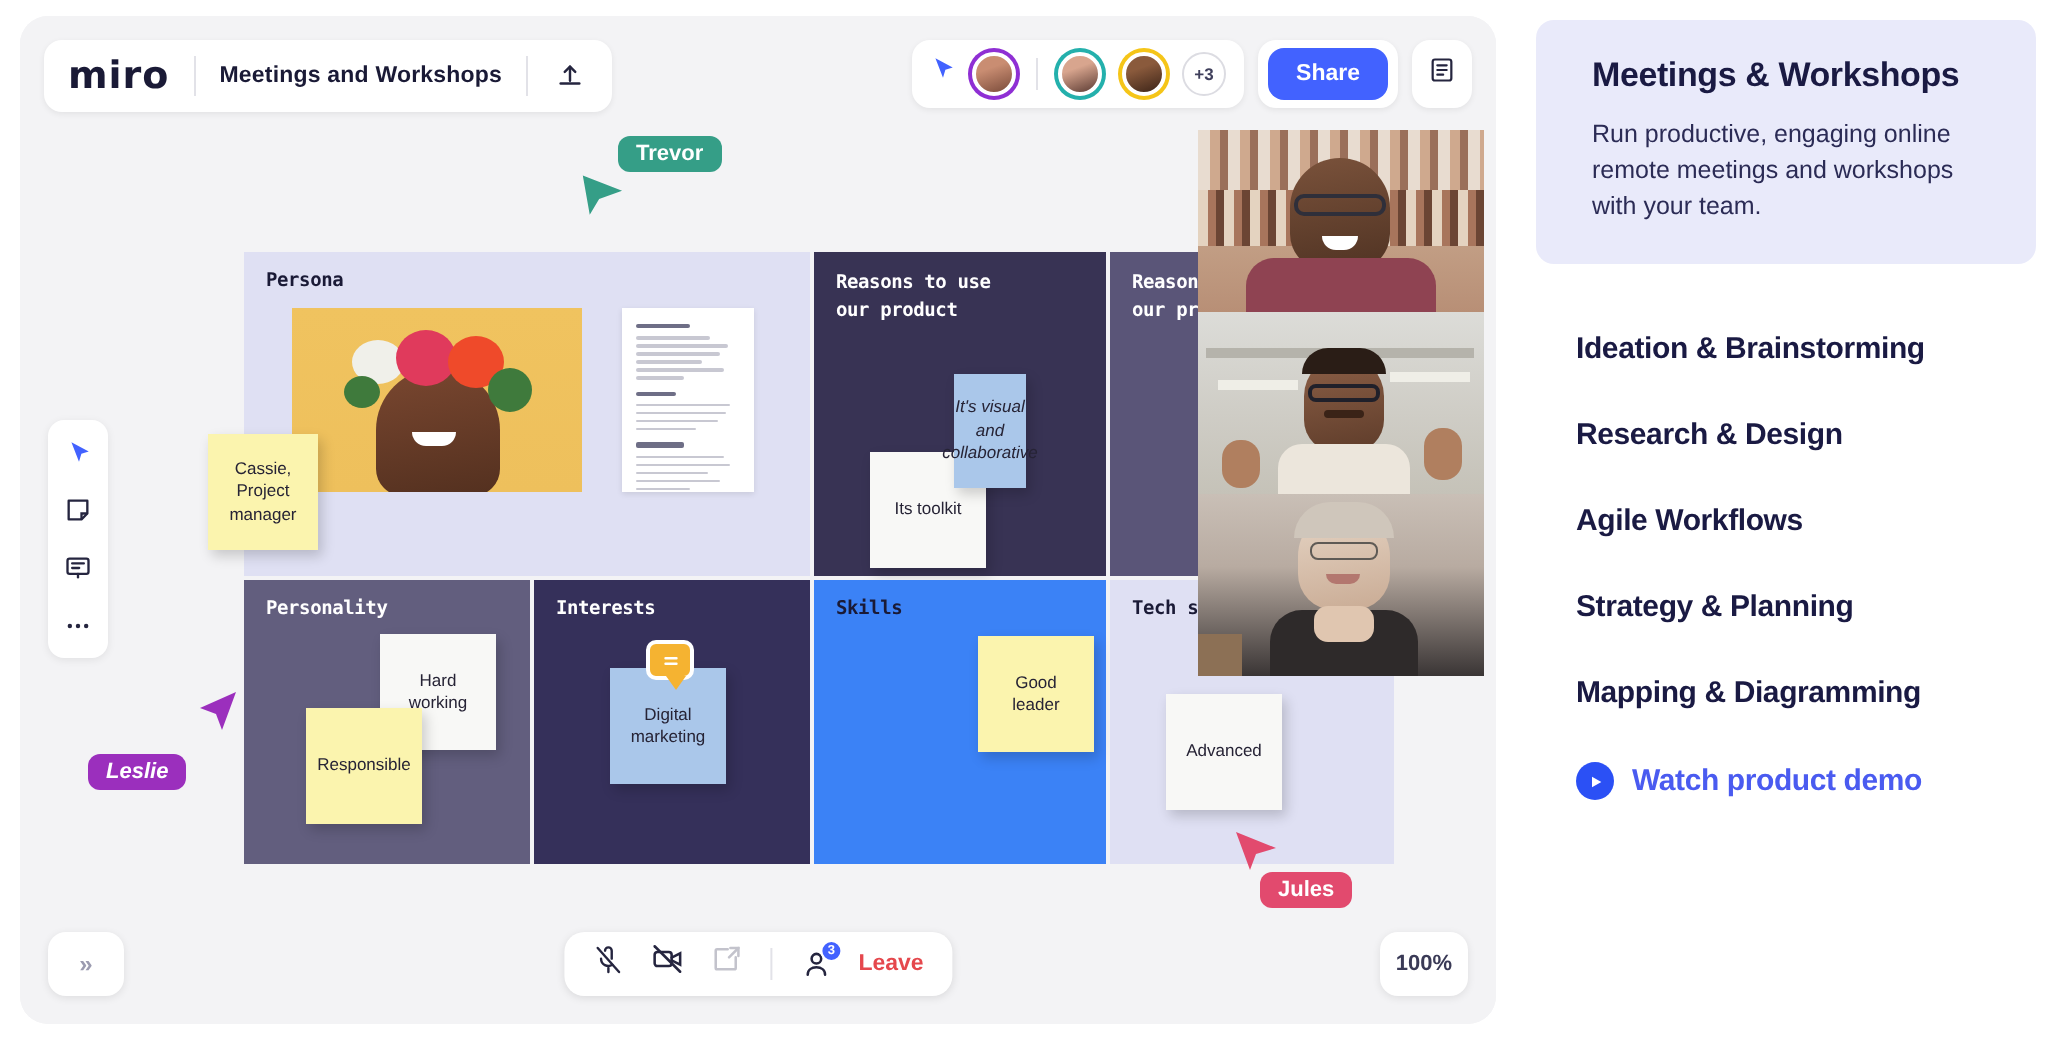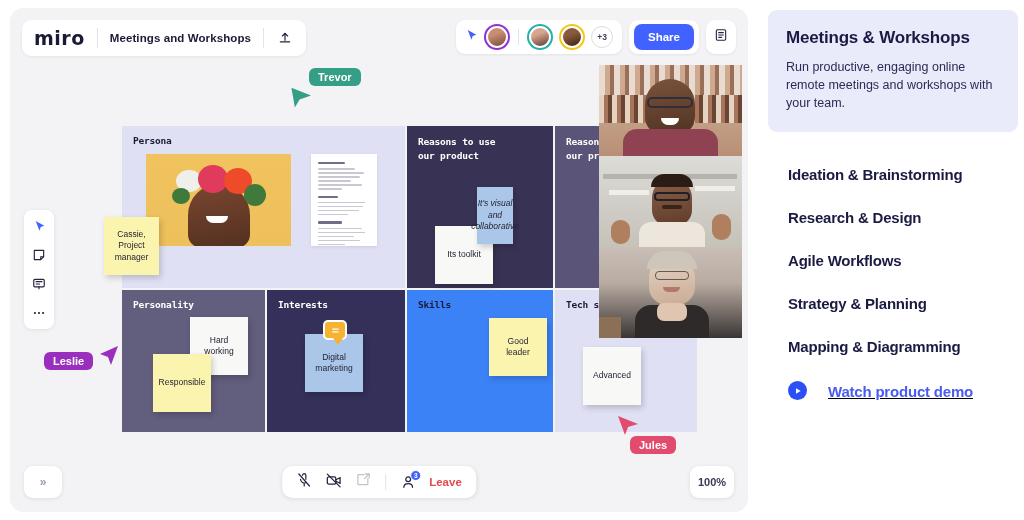--- a/index.html
+++ b/index.html
@@ -168,30 +168,30 @@
     box-shadow: 0 1px 4px rgba(0,0,0,.09);
     font-size: 11px; font-weight: 700; color: #3a3a56; cursor: pointer;
   }
   .cb-left { left: 14px; width: 38px; color:#9b9bb0; font-size: 12px; }
   .cb-right { right: 14px; width: 44px; }
 
   
   .rpanel { position: absolute; left: 762px; top: 0; width: 262px; height: 520px; background: #fff; }
   .promo-card {
     position: absolute; left: 6px; top: 10px; width: 250px;
-    background: #e9eafa; border-radius: 9px; padding: 18px 20px 20px 18px;
+    background: #e9eafa; border-radius: 9px; padding: 18px 20px 20px 28px;
   }
   .promo-title { font-size: 17px; font-weight: 700; color: #1a1a43; letter-spacing: -.2px; }
   .promo-body { font-size: 12.5px; line-height: 1.45; color: #2b2b55; margin-top: 10px; }
   .rlist { position: absolute; left: 26px; top: 166px; width: 236px; }
   .rlist-item {
     font-size: 15px; font-weight: 700; color: #1a1a43;
     margin-bottom: 26px; letter-spacing: -.2px; cursor: pointer;
   }
-  .demo { display: flex; align-items: flex-end; gap: 21px; cursor: pointer; text-decoration: underline; }
+  .demo { display: flex; align-items: center; gap: 9px; cursor: pointer; }
   .demo-label { font-size: 15px; font-weight: 700; color: #4a5bf0; letter-spacing: -.2px; }
   .play {
     width: 19px; height: 19px; border-radius: 50%; background:#2b50f5;
     display:flex; align-items:center; justify-content:center;
   }
 </style>
 </head>
 <body>
 
 <div class="page">
@@ -387,21 +387,21 @@
       <svg width="26" height="30" viewBox="0 0 26 30" style="position:absolute;left:0;top:16px">
         <path d="M2 2 L2 22 L8 15 L20 13 Z" fill="#359e87" transform="rotate(-10 11 12)"></path>
       </svg>
       <span class="clabel" style="background:#359e87;margin-left:18px;">Trevor</span>
     </div>
 
     <div class="cursor" style="left:34px;top:340px;flex-direction:column;align-items:flex-start;">
       <svg width="26" height="26" viewBox="0 0 26 26" style="position:absolute;left:52px;top:-4px">
         <path d="M22 2 L4 10 L12 13 L15 21 Z" fill="#9b2fbd"></path>
       </svg>
-      <span class="clabel" style="background:#9b2fbd;margin-top:4px;">Leslie</span>
+      <span class="clabel" style="background:#9b2fbd;margin-top:29px;font-style:italic;">Leslie</span>
     </div>
 
     <div class="cursor" style="left:604px;top:408px;flex-direction:column;align-items:flex-start;">
       <svg width="26" height="26" viewBox="0 0 26 26" style="position:absolute;left:2px;top:-2px">
         <path d="M2 2 L22 10 L12 13 L9 21 Z" fill="#e24a6e"></path>
       </svg>
       <span class="clabel" style="background:#e24a6e;margin-top:20px;margin-left:16px;">Jules</span>
     </div>
 
     <div class="bottombar">

